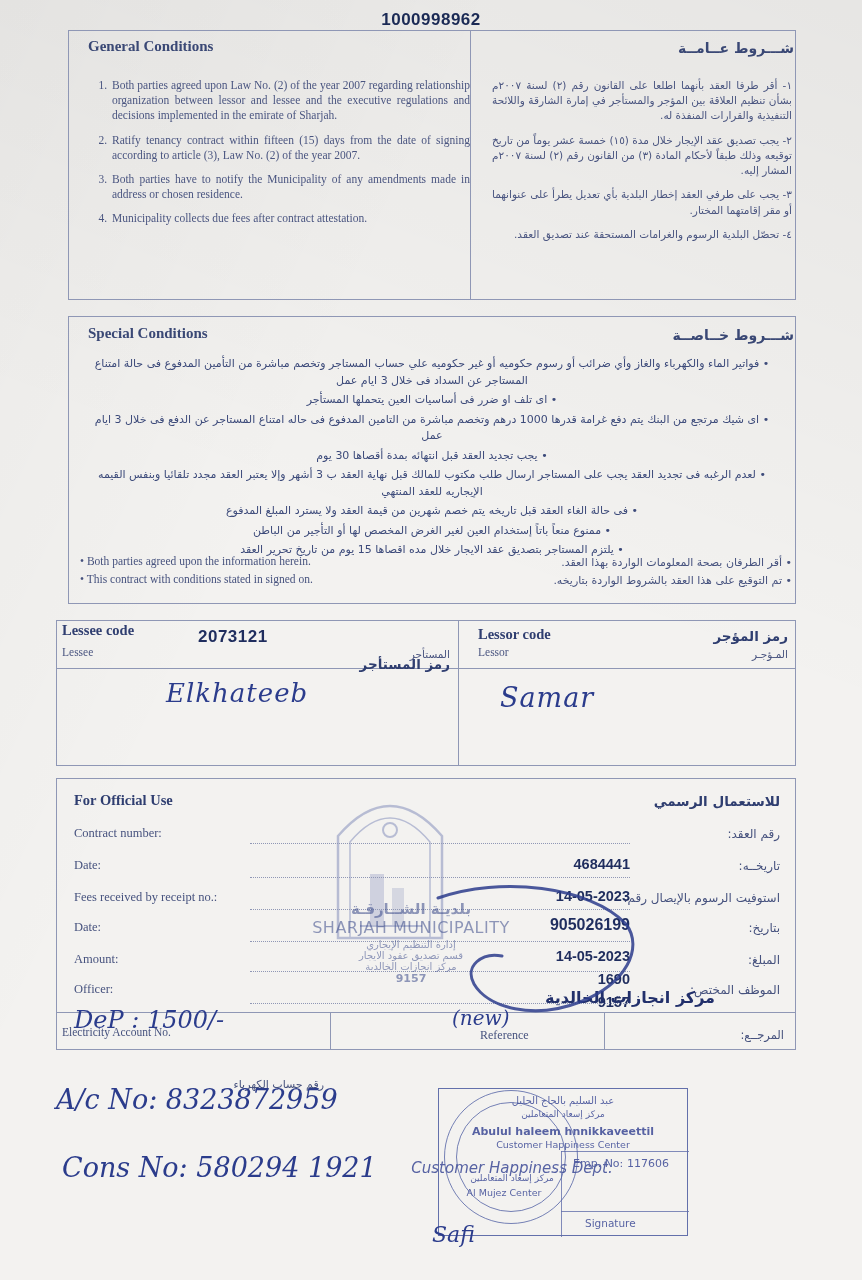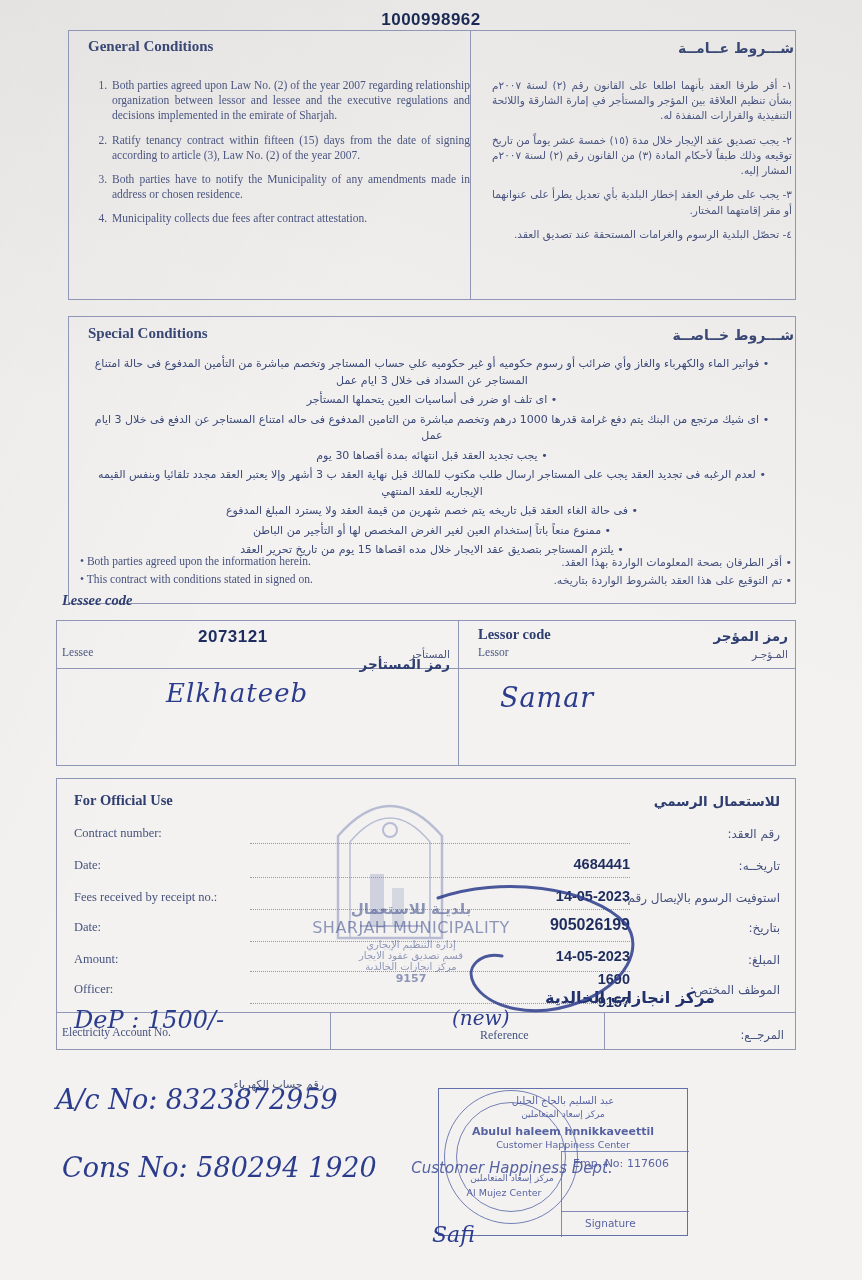--- a/index.html
+++ b/index.html
@@ -309,21 +309,21 @@
   </div>
   <div class="ack-ar" style="right:70px; top:554px; width:340px;">
     <div>أقر الطرفان بصحة المعلومات الواردة بهذا العقد.</div>
     <div>تم التوقيع على هذا العقد بالشروط الواردة بتاريخه.</div>
   </div>
 
   <div class="box" style="left:56px; top:620px; width:740px; height:146px;"></div>
   <div class="vline" style="left:458px; top:620px; height:146px;"></div>
   <div class="hline" style="left:56px; top:668px; width:740px;"></div>
 
-  <div class="code-label-en" style="left:62px; top:592px;font-style:italic;">Lessee code</div>
+  <div class="code-label-en" style="left:62px; top:622px;">Lessee code</div>
   <div class="code-sub-en" style="left:62px; top:646px;">Lessee</div>
   <div class="code-value" style="left:198px; top:627px;">2073121</div>
   <div class="code-label-ar" style="left:286px; top:628px; width:164px; text-align:right;margin-top:28px;">رمز المستأجر</div>
   <div class="code-sub-ar" style="left:286px; top:648px; width:164px; text-align:right;">المستأجر</div>
 
   <div class="code-label-en" style="left:478px; top:626px;">Lessor code</div>
   <div class="code-sub-en" style="left:478px; top:646px;">Lessor</div>
   <div class="code-label-ar" style="left:620px; top:628px; width:168px; text-align:right;">رمز المؤجر</div>
   <div class="code-sub-ar" style="left:620px; top:648px; width:168px; text-align:right;">المـؤجـر</div>
 
@@ -380,37 +380,37 @@
   <div class="hline" style="left:56px; top:1012px; width:740px;"></div>
   <div class="vline" style="left:330px; top:1012px; height:38px;"></div>
   <div class="vline" style="left:604px; top:1012px; height:38px;"></div>
 
   <div class="off-en" style="left:62px; top:1026px; font-size:11.5px;">Electricity Account No.</div>
   <div class="off-ar" style="left:180px; top:1078px; width:144px; text-align:right; font-size:11px;">رقم حساب الكهرباء</div>
   <div class="off-en" style="left:480px; top:1028px; font-size:12px;">Reference</div>
   <div class="off-ar" style="left:680px; top:1028px; width:104px; text-align:right; font-size:11.5px;">المرجــع:</div>
 
   <div class="stamp-mono" style="left:296px; top:900px; width:230px;">
-    <div style="font-size:15px; font-weight:bold; direction:rtl;">بلديـة للاستعمال</div>
+    <div style="font-size:15px; font-weight:bold; direction:rtl;">بلديـة الشــارقـة</div>
     <div style="font-size:16px; letter-spacing:0.5px;">SHARJAH MUNICIPALITY</div>
     <div style="font-size:10px; direction:rtl; margin-top:2px;">إدارة التنظيم الإيجاري</div>
     <div style="font-size:10px; direction:rtl;">قسم تصديق عقود الايجار</div>
     <div style="font-size:10px; direction:rtl;">مركز انجازات الخالدية</div>
     <div style="font-size:11px; font-weight:bold;">9157</div>
   </div>
 
   <svg class="sig-scrawl" style="left:430px; top:880px; width:220px; height:160px;" viewBox="0 0 220 160">
     <path d="M8 18 C70 -4 160 6 196 44 C214 68 196 104 150 122 C104 140 58 128 44 104 C34 86 52 72 72 76" fill="none" stroke="#2b3c8c" stroke-width="3" stroke-linecap="round" opacity="0.85"></path>
   </svg>
 
   <div class="hand" style="left:74px; top:1006px; font-size:24px;">DeP : 1500/-</div>
   <div class="hand" style="left:452px; top:1006px; font-size:20px;">(new)</div>
 
   <div class="hand" style="left:56px; top:1084px; font-size:27px;">A/c No: 8323872959</div>
-  <div class="hand" style="left:62px; top:1152px; font-size:27px;">Cons No: 580294 1920</div>
+  <div class="hand" style="left:62px; top:1152px; font-size:27px;">Cons No: 580294 1921</div>
 
   <div class="bottom-stamp">
     <div class="bs-line" style="top:6px; font-size:10px; direction:rtl;">عبد السليم بالحاج الجليل</div>
     <div class="bs-line" style="top:20px; font-size:9px; direction:rtl;">مركز إسعاد المتعاملين</div>
     <div class="bs-line" style="top:36px; font-size:11px; font-weight:bold;">Abulul haleem hnnikkaveettil</div>
     <div class="bs-line" style="top:50px; font-size:9.5px;">Customer Happiness Center</div>
     <div class="bs-line" style="top:70px; left:-52px; width:250px; font-size:15px; text-align:center;font-style:italic;">Customer Happiness Dept.</div>
     <div class="bs-line" style="top:84px; left:-52px; width:250px; font-size:9px; direction:rtl;">مركز إسعاد المتعاملين</div>
     <div class="bs-line" style="top:98px; left:-60px; width:250px; font-size:9.5px;">Al Mujez Center</div>
     <div style="position:absolute; left:134px; top:68px; font-size:11px; font-family:'DejaVu Sans',sans-serif; color:#3c4a96;">Emp. No:</div>

